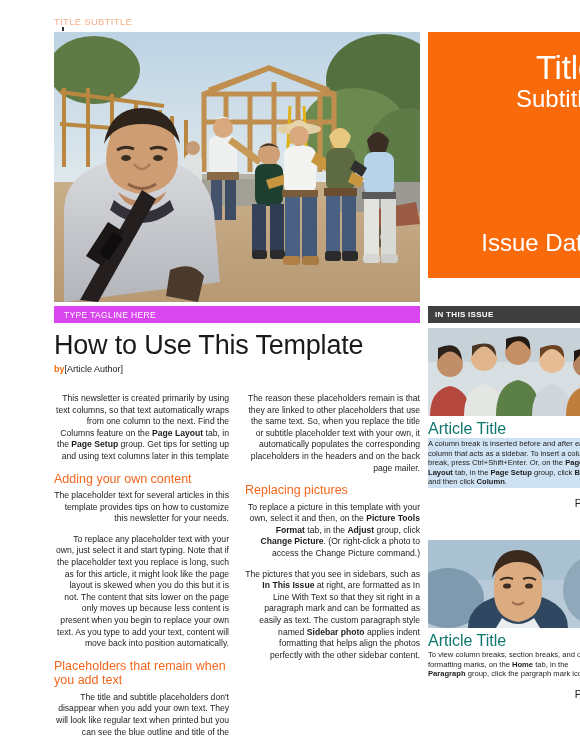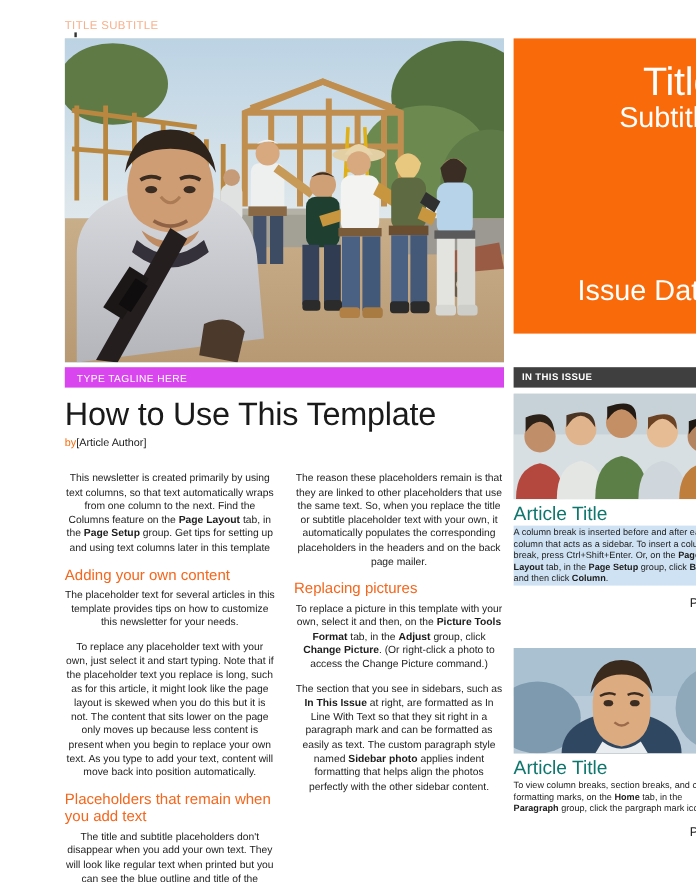--- a/index.html
+++ b/index.html
@@ -166,21 +166,21 @@
     letter-spacing: -0.2px;
   }
   .byline {
     font-size: 9px;
     color: #1a1a1a;
     margin-top: 3px;
     margin-bottom: 7px;
   }
   .byline .by-word {
     color: #f96a0b;
-    font-weight: normal;
+    font-weight: bold;
     text-align: center;
   }
 
   .columns {
     position: absolute;
     top: 393px;
     left: 14px;
     width: 366px;
     height: 345px;
     display: flex;
@@ -188,21 +188,21 @@
   }
   .col {
     width: 175px;
     box-sizing: border-box;
   }
   .col p {
     font-size: 8.6px;
     line-height: 11.6px;
     color: #1c1c1c;
     margin: 0 0 9px 0;
-    text-align: center;
+    text-align: right;
   }
   .col h3 {
     font-size: 12.5px;
     line-height: 14.5px;
     color: #f4661c;
     font-weight: normal;
     margin: 3px 0 4px 0;
   }
   .col b { font-weight: bold; }
 
@@ -429,21 +429,21 @@
       <p>The placeholder text for several articles in this template provides tips on how to customize this newsletter for your needs.</p>
       <p>To replace any placeholder text with your own, just select it and start typing. Note that if the placeholder text you replace is long, such as for this article, it might look like the page layout is skewed when you do this but it is not. The content that sits lower on the page only moves up because less content is present when you begin to replace your own text. As you type to add your text, content will move back into position automatically.</p>
       <h3>Placeholders that remain when you add text</h3>
       <p>The title and subtitle placeholders don't disappear when you add your own text. They will look like regular text when printed but you can see the blue outline and title of the placeholder when you click in it.</p>
     </div>
 
     <div class="col">
       <p>The reason these placeholders remain is that they are linked to other placeholders that use the same text. So, when you replace the title or subtitle placeholder text with your own, it automatically populates the corresponding placeholders in the headers and on the back page mailer.</p>
       <h3>Replacing pictures</h3>
       <p><span>To replace a picture in this template with your own, select it and then, on the </span><b>Picture Tools Format</b><span> tab, in the </span><b>Adjust</b><span> group, click </span><b>Change Picture</b><span>. (Or right-click a photo to access the Change Picture command.)</span></p>
-      <p><span>The section that you see in sidebars, such as </span><b>In This Issue</b><span> at right, are formatted as In Line With Text so that they sit right in a paragraph mark and can be formatted as easily as text. The custom paragraph style named </span><b>Sidebar photo</b><span> applies indent formatting that helps align the photos perfectly with the other sidebar content.</span></p>
+      <p><span>The pictures that you see in sidebars, such as </span><b>In This Issue</b><span> at right, are formatted as In Line With Text so that they sit right in a paragraph mark and can be formatted as easily as text. The custom paragraph style named </span><b>Sidebar photo</b><span> applies indent formatting that helps align the photos perfectly with the other sidebar content.</span></p>
     </div>
   </div>
 
   <div class="sidebar">
 
     <div class="sb-block-1">
       <div class="sb-photo">
         <svg width="180" height="88" viewBox="0 0 180 88" preserveAspectRatio="xMidYMid slice">
           <rect width="180" height="88" fill="#d8dfe2"></rect>
           <rect y="0" width="180" height="34" fill="#c6d2d8"></rect>

